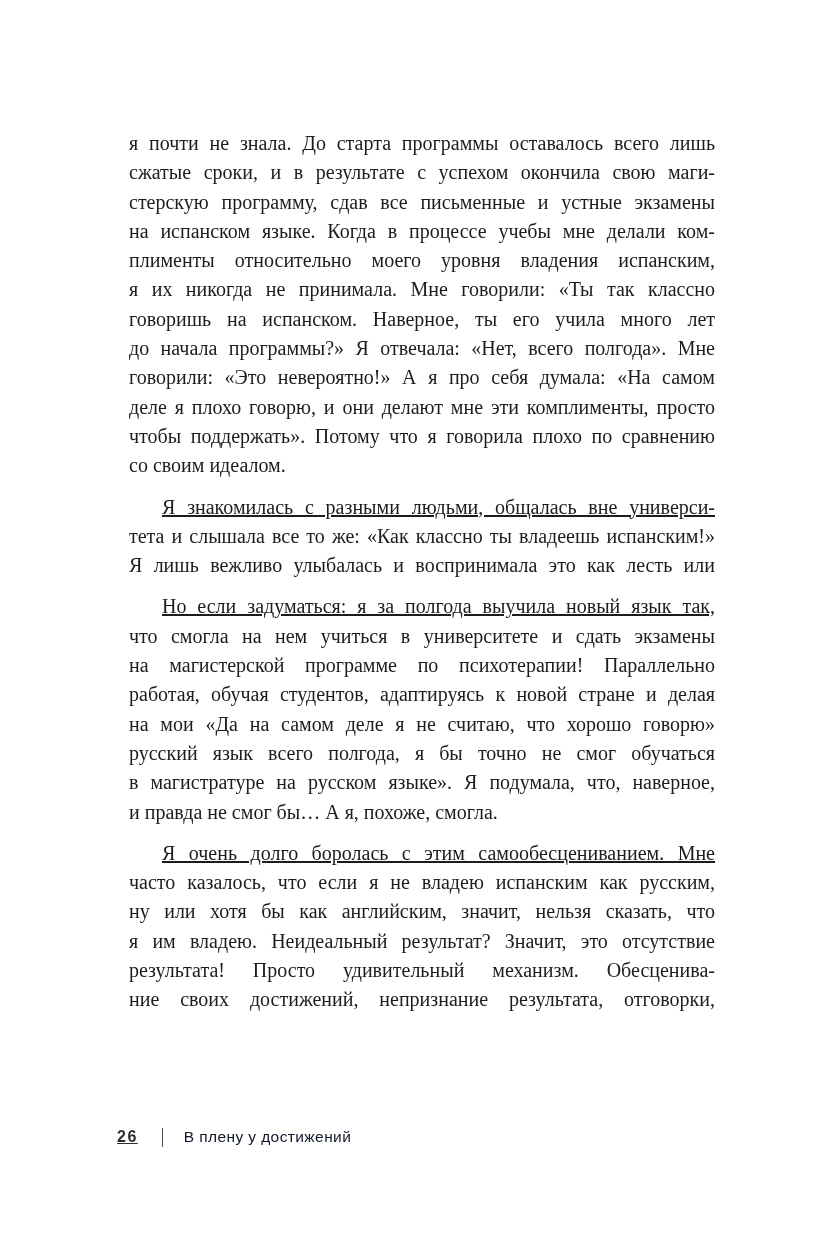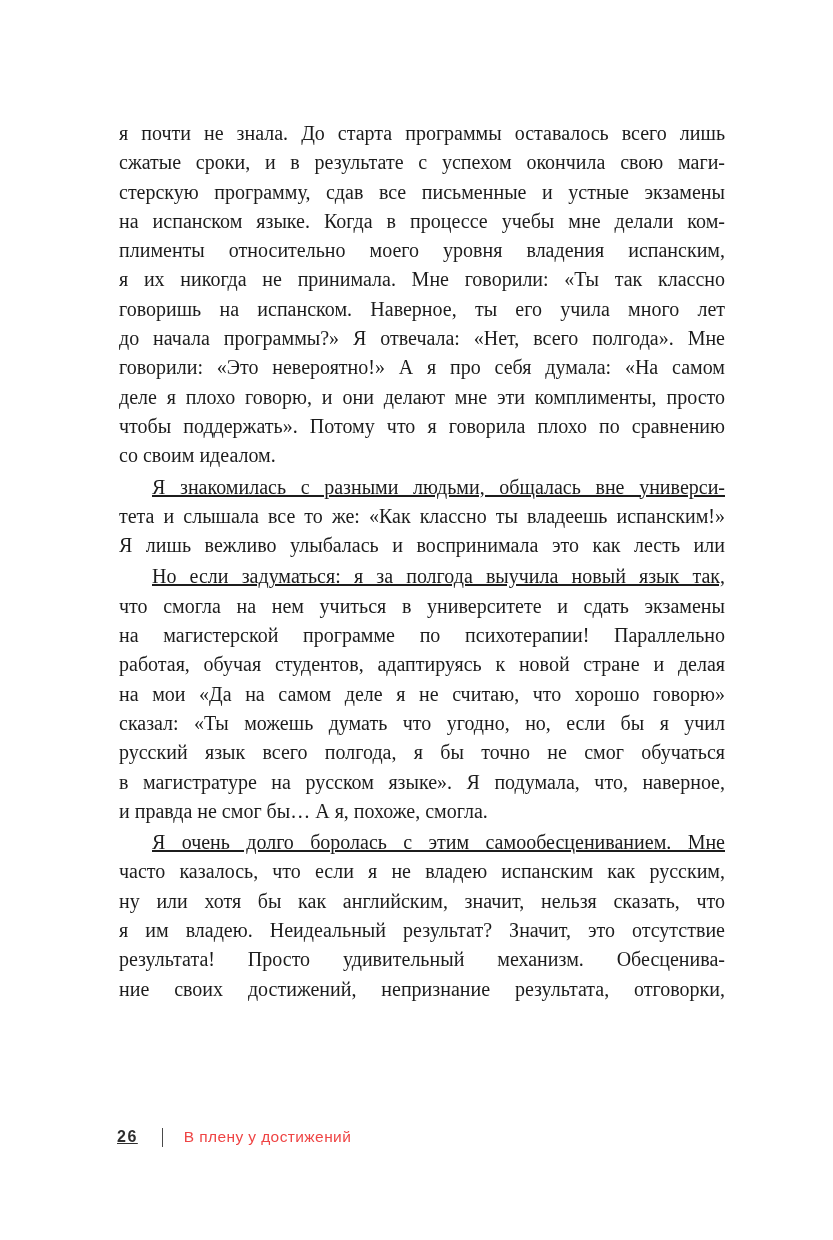--- a/index.html
+++ b/index.html
@@ -17,21 +17,21 @@
   .text-block {
     position: absolute;
     left: 117px;
     top: 117px;
     width: 610px;
     color: #1c1c1c;
     font-size: 20px;
     line-height: 29.3px;
   }
   .para {
-    margin: 2px;
+    margin: 12px;
     padding: 0;
   }
   .line {
     display: block;
     text-align: justify;
     text-align-last: justify;
     white-space: normal;
   }
   .line.last {
     text-align-last: left;
@@ -61,21 +61,21 @@
   .footer-divider {
     width: 1px;
     height: 19px;
     background: #4a4a4a;
     margin-left: 24px;
     margin-right: 21px;
   }
   .running-title {
     font-size: 15.5px;
     letter-spacing: 0.4px;
-    color: #ef4444;
+    color: #0f172a;
   }
 </style>
 </head>
 <body>
 
 <main class="text-block">
     <p class="para">
       <span class="line">я почти не знала. До старта программы оставалось всего лишь</span>
       <span class="line">сжатые сроки, и в результате с успехом окончила свою маги-</span>
       <span class="line">стерскую программу, сдав все письменные и устные экзамены</span>
@@ -93,21 +93,20 @@
       <span class="line indent">Я знакомилась с разными людьми, общалась вне универси-</span>
       <span class="line">тета и слышала все то же: «Как классно ты владеешь испанским!»</span>
       <span class="line">Я лишь вежливо улыбалась и воспринимала это как лесть или</span>
     </p>
     <p class="para">
       <span class="line indent">Но если задуматься: я за полгода выучила новый язык так,</span>
       <span class="line">что смогла на нем учиться в университете и сдать экзамены</span>
       <span class="line">на магистерской программе по психотерапии! Параллельно</span>
       <span class="line">работая, обучая студентов, адаптируясь к новой стране и делая</span>
       <span class="line">на мои «Да на самом деле я не считаю, что хорошо говорю»</span>
-      <span class="line">сказал: «Ты можешь думать что угодно, но, если бы я учил</span>
       <span class="line">русский язык всего полгода, я бы точно не смог обучаться</span>
       <span class="line">в магистратуре на русском языке». Я подумала, что, наверное,</span>
       <span class="line last">и правда не смог бы… А я, похоже, смогла.</span>
     </p>
     <p class="para">
       <span class="line indent">Я очень долго боролась с этим самообесцениванием. Мне</span>
       <span class="line">часто казалось, что если я не владею испанским как русским,</span>
       <span class="line">ну или хотя бы как английским, значит, нельзя сказать, что</span>
       <span class="line">я им владею. Неидеальный результат? Значит, это отсутствие</span>
       <span class="line">результата! Просто удивительный механизм. Обесценива-</span>

